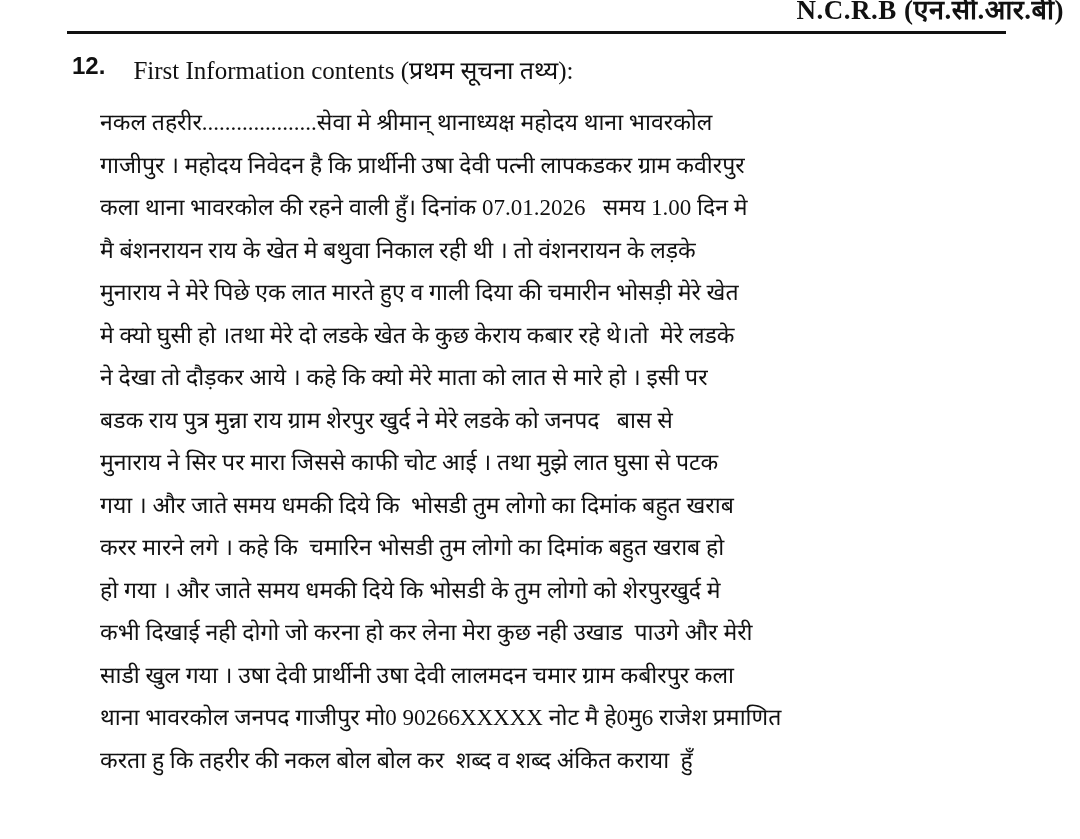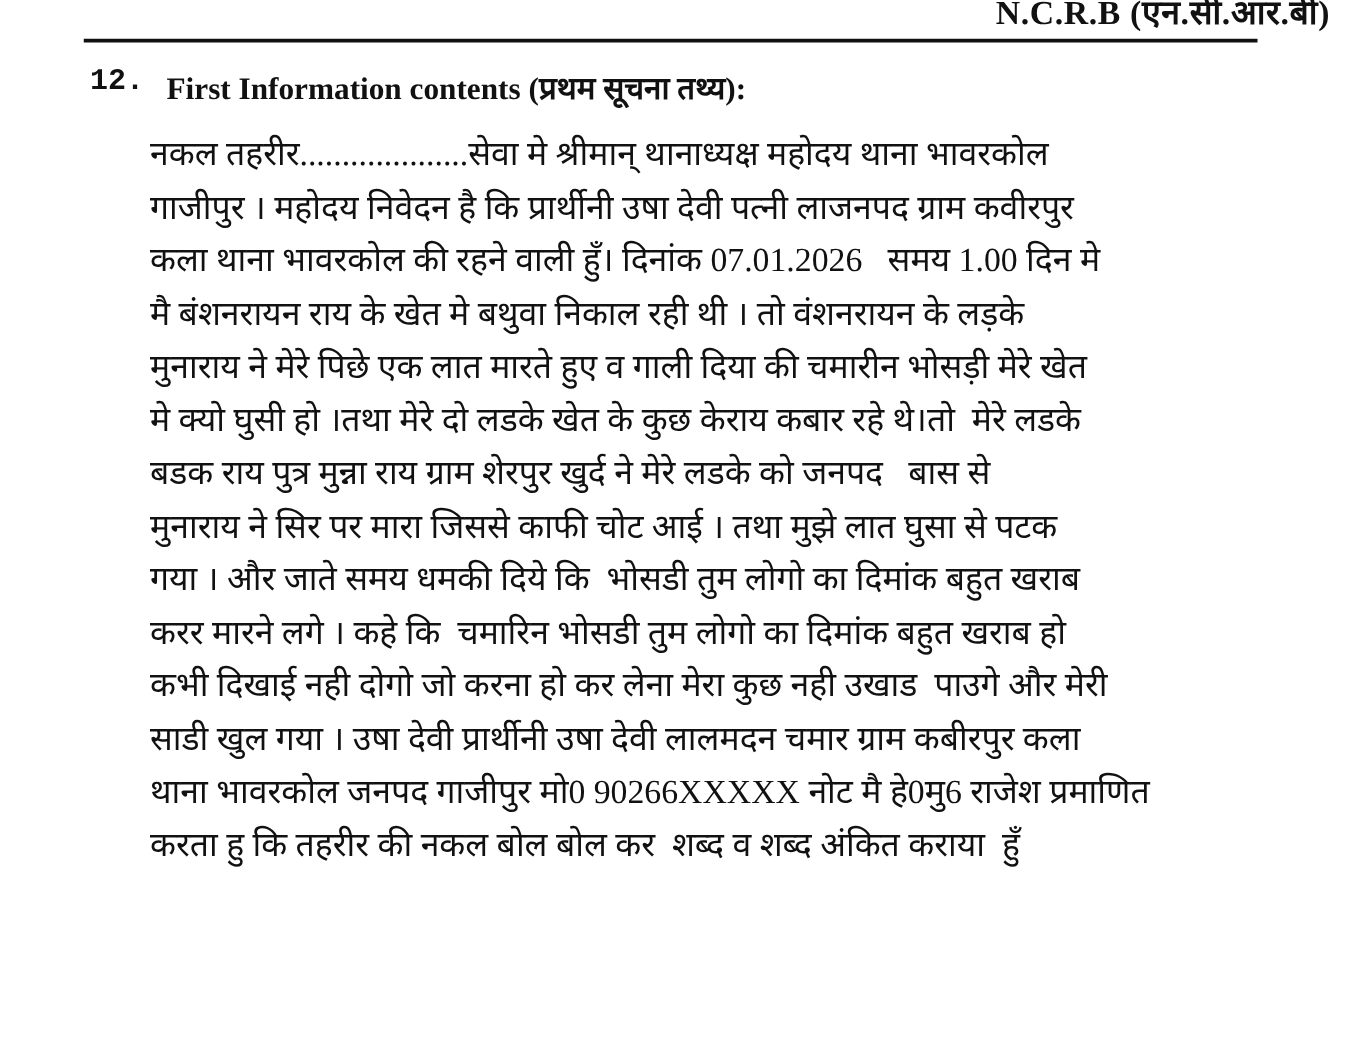--- a/index.html
+++ b/index.html
@@ -41,35 +41,35 @@
   }
   .section-heading {
     position: absolute;
     left: 72px;
     top: 52px;
     white-space: nowrap;
   }
   .sec-num {
     font-size: 24px;
     font-weight: bold;
-    font-family: Liberation Mono, monospace;
+    font-family: Liberation Sans, sans-serif;
     vertical-align: top;
   }
   .sec-title {
     font-size: 25px;
-    font-weight: bold;
-    margin-left: 18px;
+    font-weight: normal;
+    margin-left: 28px;
     font-family: "Liberation Serif", serif;
   }
   .body-text {
     position: absolute;
-    left: 120px;
+    left: 100px;
     top: 102px;
     width: 900px;
-    font-size: 27px;
+    font-size: 23px;
     line-height: 42.5px;
     font-family: "Liberation Serif", serif;
   }
   .line {
     white-space: pre;
   }
 </style>
 </head>
 <body>
 
@@ -78,28 +78,30 @@
   <div class="ncrb-header">N.C.R.B (एन.सी.आर.बी)</div>
 
   <hr class="top-rule">
 
   <div class="section-heading">
     <span class="sec-num">12.</span><span class="sec-title"><span>First Information contents</span> <span>(प्रथम सूचना तथ्य):</span></span>
   </div>
 
   <div class="body-text">
     <div class="line">नकल तहरीर....................सेवा मे श्रीमान् थानाध्यक्ष महोदय थाना भावरकोल</div>
-    <div class="line">गाजीपुर । महोदय निवेदन है कि प्रार्थीनी उषा देवी पत्नी लाजनपद ग्राम कवीरपुर</div>
+    <div class="line">गाजीपुर । महोदय निवेदन है कि प्रार्थीनी उषा देवी पत्नी लापकडकर ग्राम कवीरपुर</div>
     <div class="line">कला थाना भावरकोल की रहने वाली हुँ। दिनांक 07.01.2026   समय 1.00 दिन मे</div>
     <div class="line">मै बंशनरायन राय के खेत मे बथुवा निकाल रही थी । तो वंशनरायन के लड़के</div>
     <div class="line">मुनाराय ने मेरे पिछे एक लात मारते हुए व गाली दिया की चमारीन भोसड़ी मेरे खेत</div>
     <div class="line">मे क्यो घुसी हो ।तथा मेरे दो लडके खेत के कुछ केराय कबार रहे थे।तो  मेरे लडके</div>
+    <div class="line">ने देखा तो दौड़कर आये । कहे कि क्यो मेरे माता को लात से मारे हो । इसी पर</div>
     <div class="line">बडक राय पुत्र मुन्ना राय ग्राम शेरपुर खुर्द ने मेरे लडके को जनपद   बास से</div>
     <div class="line">मुनाराय ने सिर पर मारा जिससे काफी चोट आई । तथा मुझे लात घुसा से पटक</div>
     <div class="line">गया । और जाते समय धमकी दिये कि  भोसडी तुम लोगो का दिमांक बहुत खराब</div>
     <div class="line">करर मारने लगे । कहे कि  चमारिन भोसडी तुम लोगो का दिमांक बहुत खराब हो</div>
+    <div class="line">हो गया । और जाते समय धमकी दिये कि भोसडी के तुम लोगो को शेरपुरखुर्द मे</div>
     <div class="line">कभी दिखाई नही दोगो जो करना हो कर लेना मेरा कुछ नही उखाड  पाउगे और मेरी</div>
     <div class="line">साडी खुल गया । उषा देवी प्रार्थीनी उषा देवी लालमदन चमार ग्राम कबीरपुर कला</div>
     <div class="line">थाना भावरकोल जनपद गाजीपुर मो0 90266XXXXX नोट मै हे0मु6 राजेश प्रमाणित</div>
     <div class="line">करता हु कि तहरीर की नकल बोल बोल कर  शब्द व शब्द अंकित कराया  हुँ</div>
   </div>
 
 </div>
 
 </body></html>

